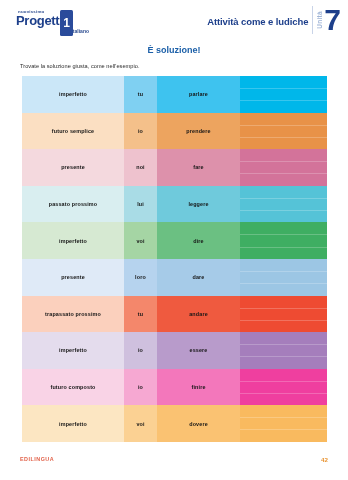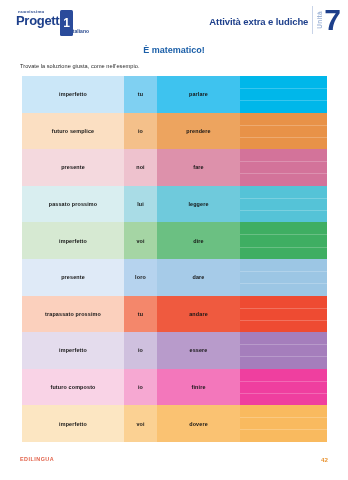--- a/index.html
+++ b/index.html
@@ -197,29 +197,29 @@
 
 <div class="header">
   <div class="brand">
     <div class="brand-sup">nuovissimo</div>
     <div class="brand-main">Progetto</div>
     <div class="brand-sub">italiano</div>
   </div>
   <div class="brand-num">1</div>
 
   <div class="header-right">
-    <div class="section-title">Attività extra e ludiche</div>
+    <div class="section-title">Attività come e ludiche</div>
     <div class="unit-wrap">
       <div class="unit-label">Unità</div>
       <div class="unit-num">7</div>
     </div>
   </div>
 </div>
 
-<div class="page-title">È matematico!</div>
+<div class="page-title">È soluzione!</div>
 <div class="instruction">Trovate la soluzione giusta, come nell'esempio.</div>
 
 <div class="grid">
     <div class="row">
       <div class="cell c1" style="background: rgb(203, 231, 248);">imperfetto</div>
       <div class="cell c2" style="background: rgb(127, 208, 242);">tu</div>
       <div class="cell c3" style="background: rgb(62, 195, 239);">parlare</div>
       <div class="cell c4" style="background: rgb(0, 183, 234);">
         <div class="lines">
           <span></span>

